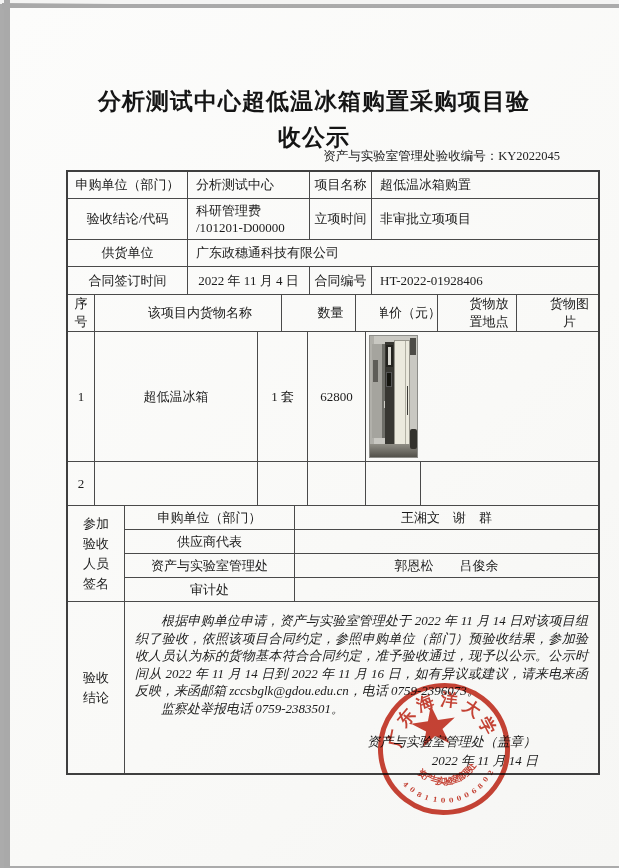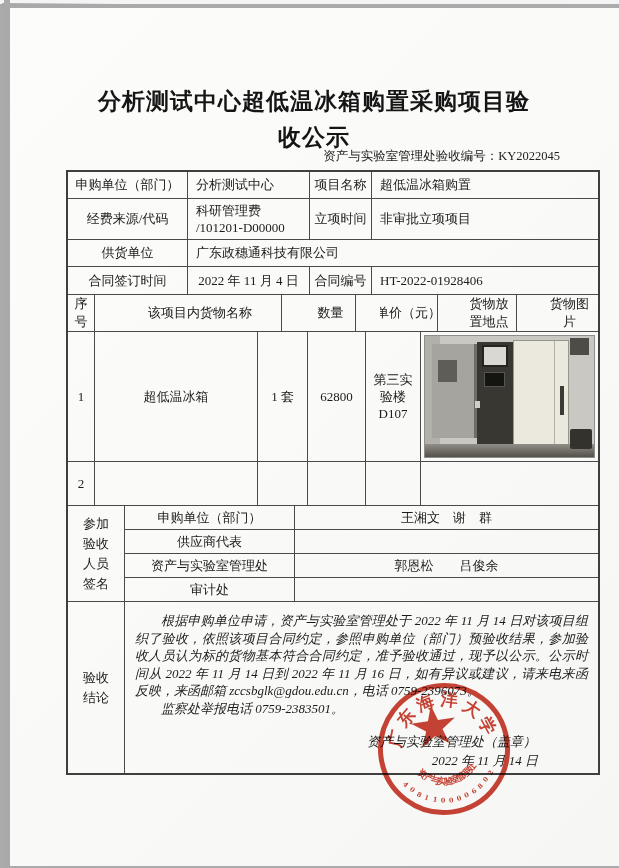--- a/index.html
+++ b/index.html
@@ -103,21 +103,21 @@
 <div class="doc-table">
 
   <div class="tr r-info1">
     <div class="td">申购单位（部门）</div>
     <div class="td left">分析测试中心</div>
     <div class="td">项目名称</div>
     <div class="td left">超低温冰箱购置</div>
   </div>
 
   <div class="tr r-info2">
-    <div class="td">经费来源/代码</div>
+    <div class="td">验收结论/代码</div>
     <div class="td left two-line">
       <div>
         <div>科研管理费</div>
         <div>/101201-D00000</div>
       </div>
     </div>
     <div class="td">立项时间</div>
     <div class="td left">非审批立项项目</div>
   </div>
 
@@ -140,26 +140,20 @@
     <div class="td nowrap">单价（元）</div>
     <div class="td">货物放置地点</div>
     <div class="td">货物图片</div>
   </div>
 
   <div class="tr r-goods1">
     <div class="td">1</div>
     <div class="td">超低温冰箱</div>
     <div class="td">1 套</div>
     <div class="td">62800</div>
-    <div class="td loc">
-      <div>
-        <span>第三实验楼</span>
-        <span>D107</span>
-      </div>
-    </div>
     <div class="td photo-cell">
       <div class="photo">
         <div class="ph-wall-dark"></div>
         <div class="ph-door">
           <div class="ph-door-win"></div>
         </div>
         <div class="ph-freezer-dark">
           <div class="ph-screen"></div>
           <div class="ph-screen2"></div>
           <div class="ph-tag"></div>

